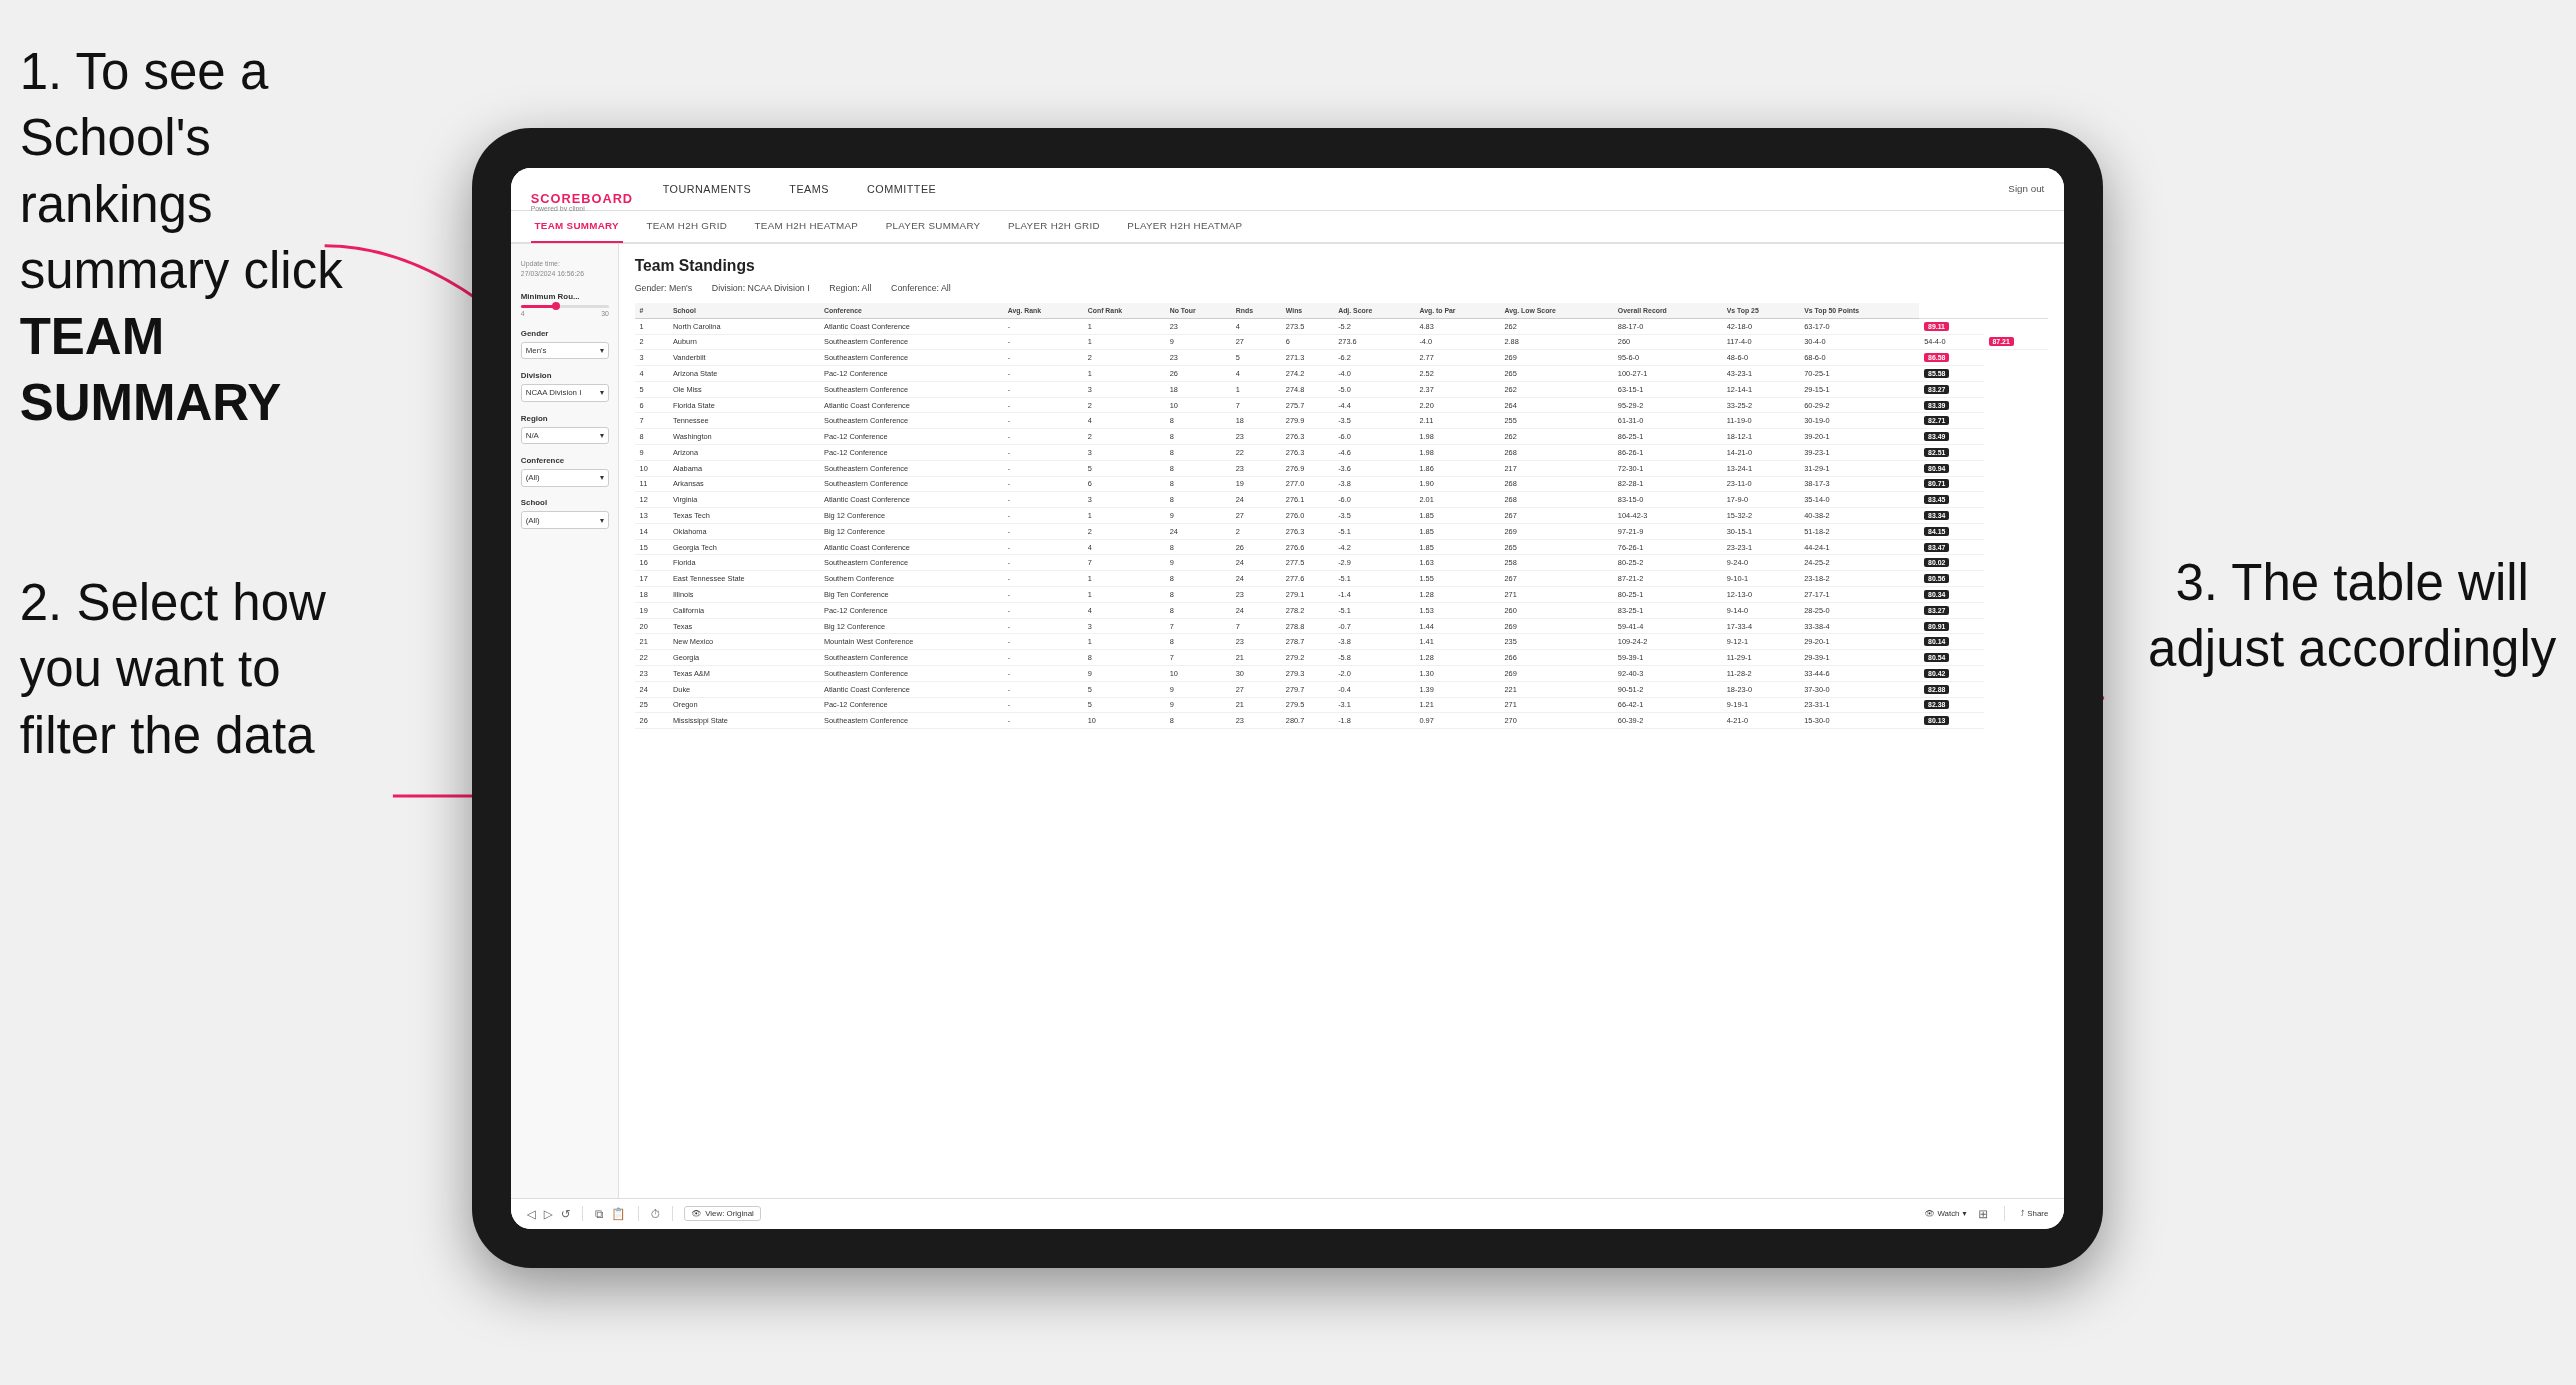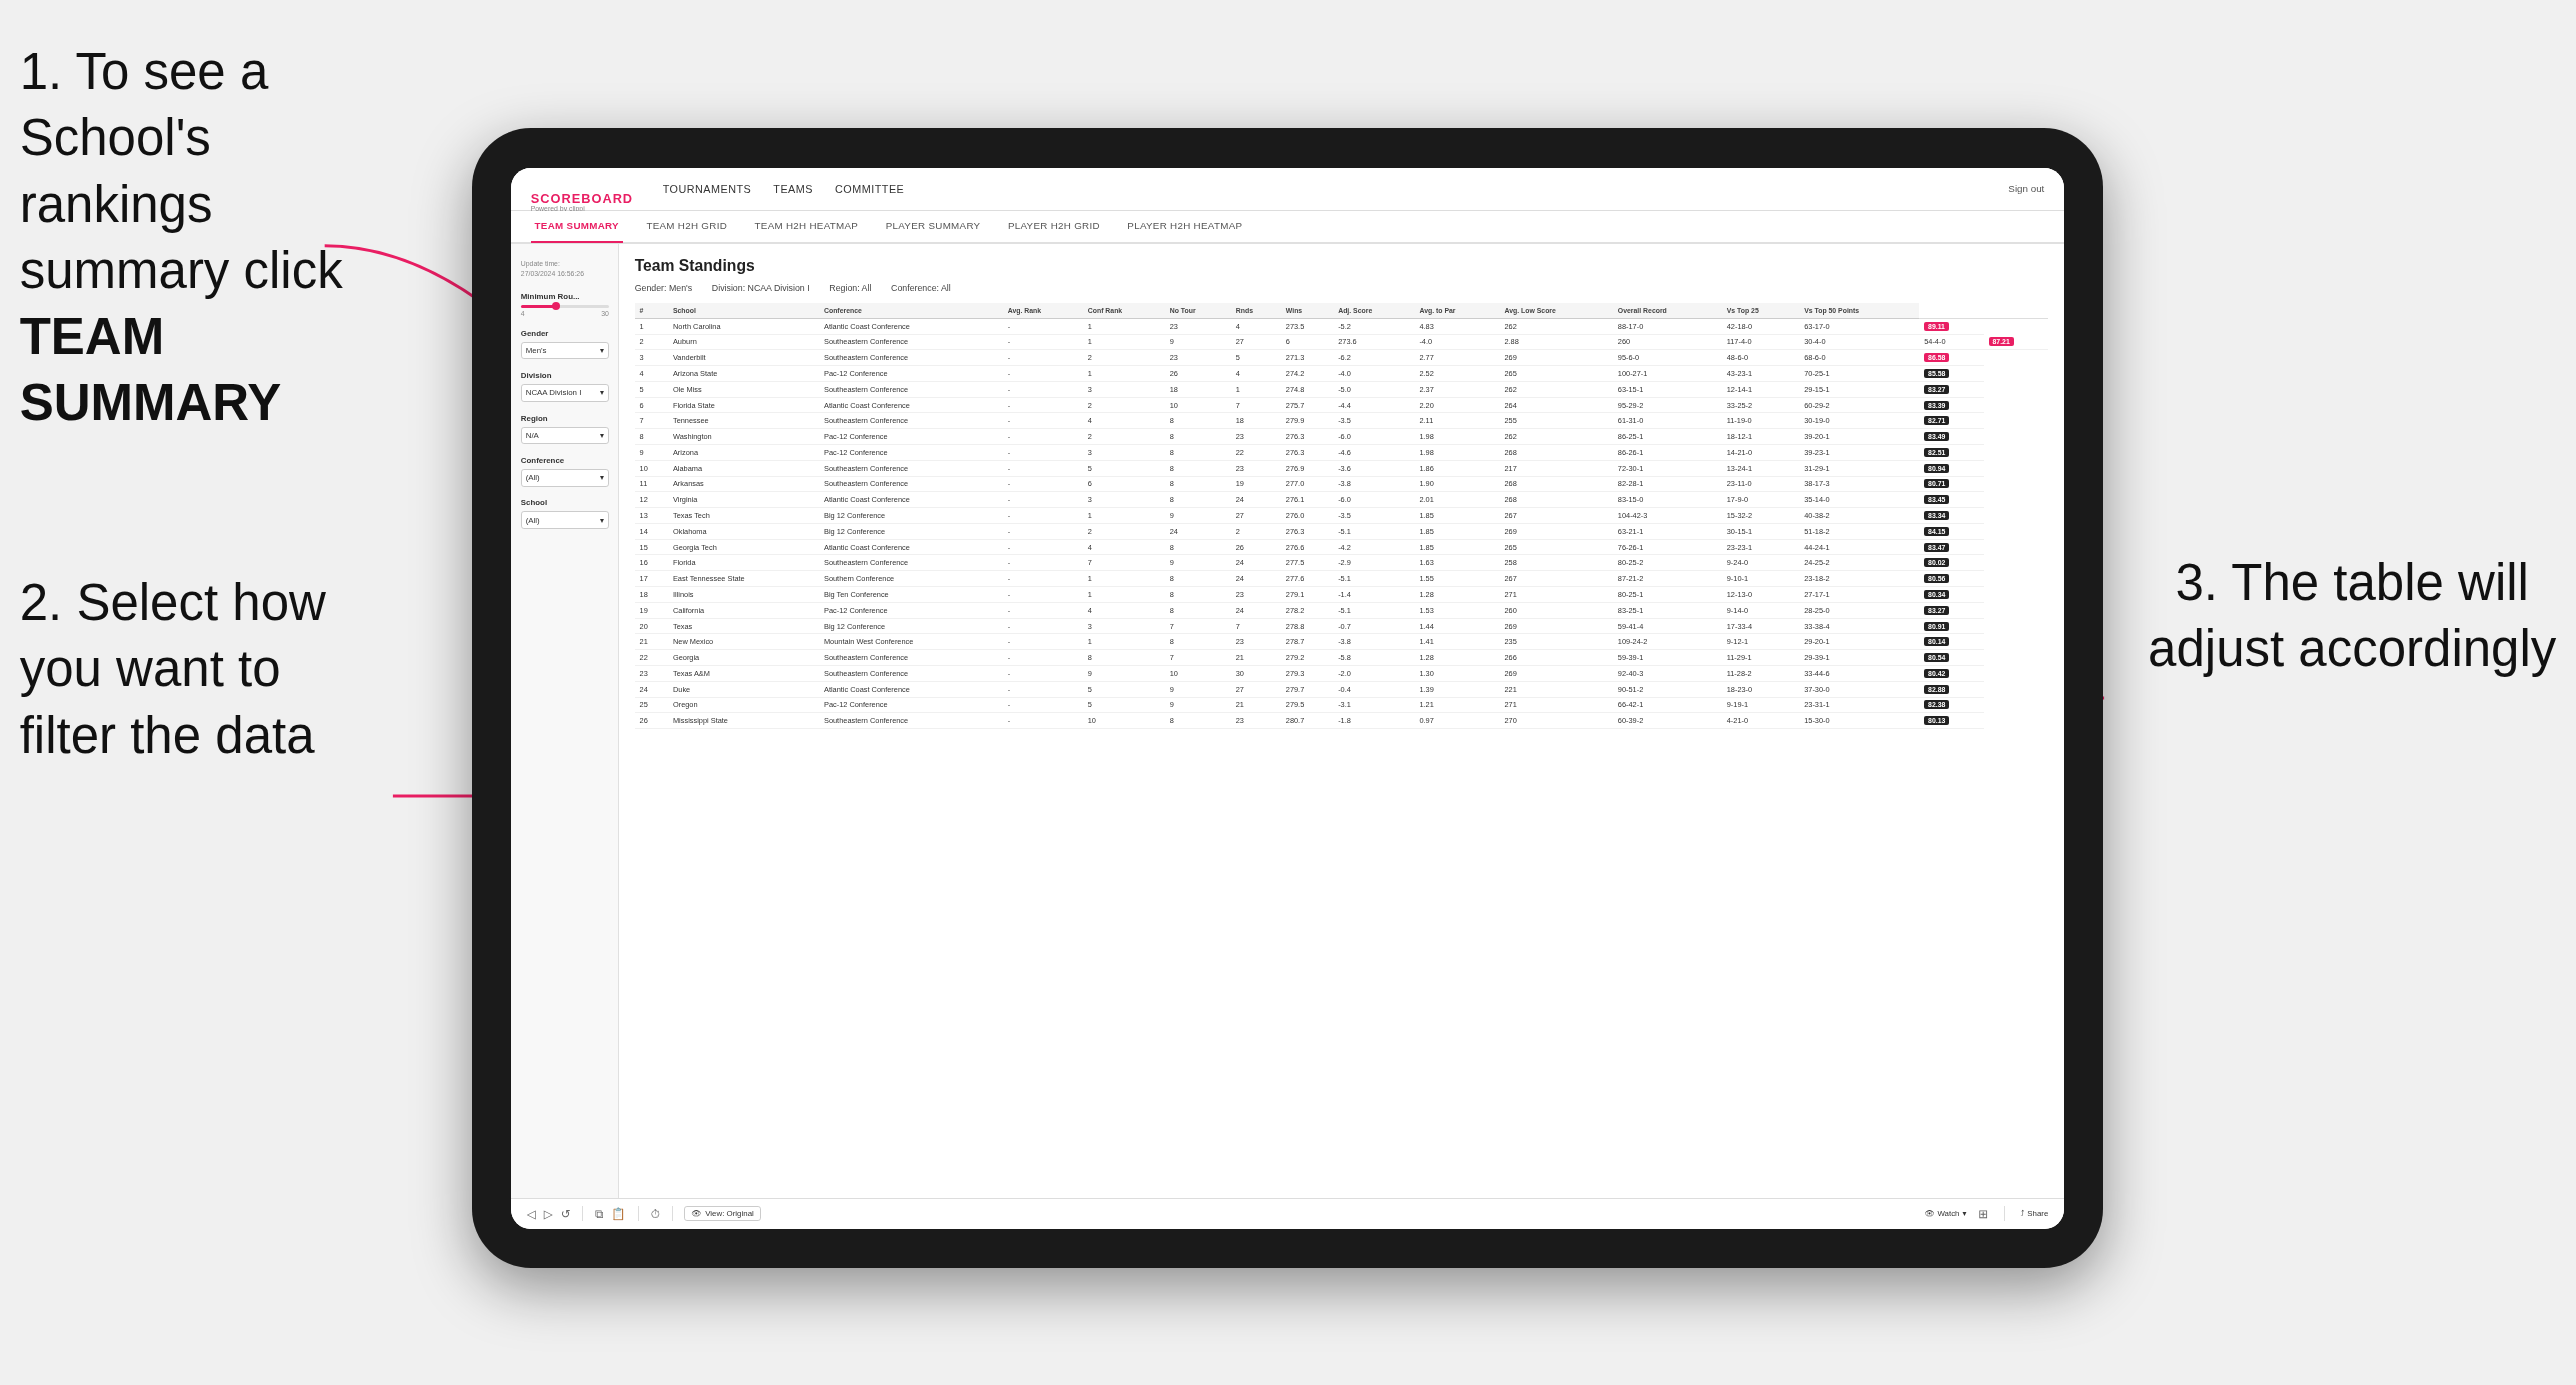--- a/index.html
+++ b/index.html
@@ -93,21 +93,21 @@
       line-height: 1;
       margin-top: 29px;
     }
     .logo-sub {
       font-size: 6.9px;
       color: #888;
       line-height: 1;
     }
     .nav-items {
       display: flex;
-      gap: 22px;
+      gap: 38px;
       flex: 1;
     }
     .nav-item {
       font-size: 10.8px;
       color: #333;
       cursor: pointer;
       font-weight: 500;
       letter-spacing: 0.5px;
     }
     .sign-out {
@@ -738,21 +738,21 @@
                 <td>Oklahoma</td>
                 <td>Big 12 Conference</td>
                 <td>-</td>
                 <td>2</td>
                 <td>24</td>
                 <td>2</td>
                 <td>276.3</td>
                 <td>-5.1</td>
                 <td>1.85</td>
                 <td>269</td>
-                <td>63-21-1</td>
+                <td>97-21-9</td>
                 <td>30-15-1</td>
                 <td>51-18-2</td>
                 <td><span class="score-badge">84.15</span></td>
               </tr>
               <tr>
                 <td>15</td>
                 <td>Georgia Tech</td>
                 <td>Atlantic Coast Conference</td>
                 <td>-</td>
                 <td>4</td>

